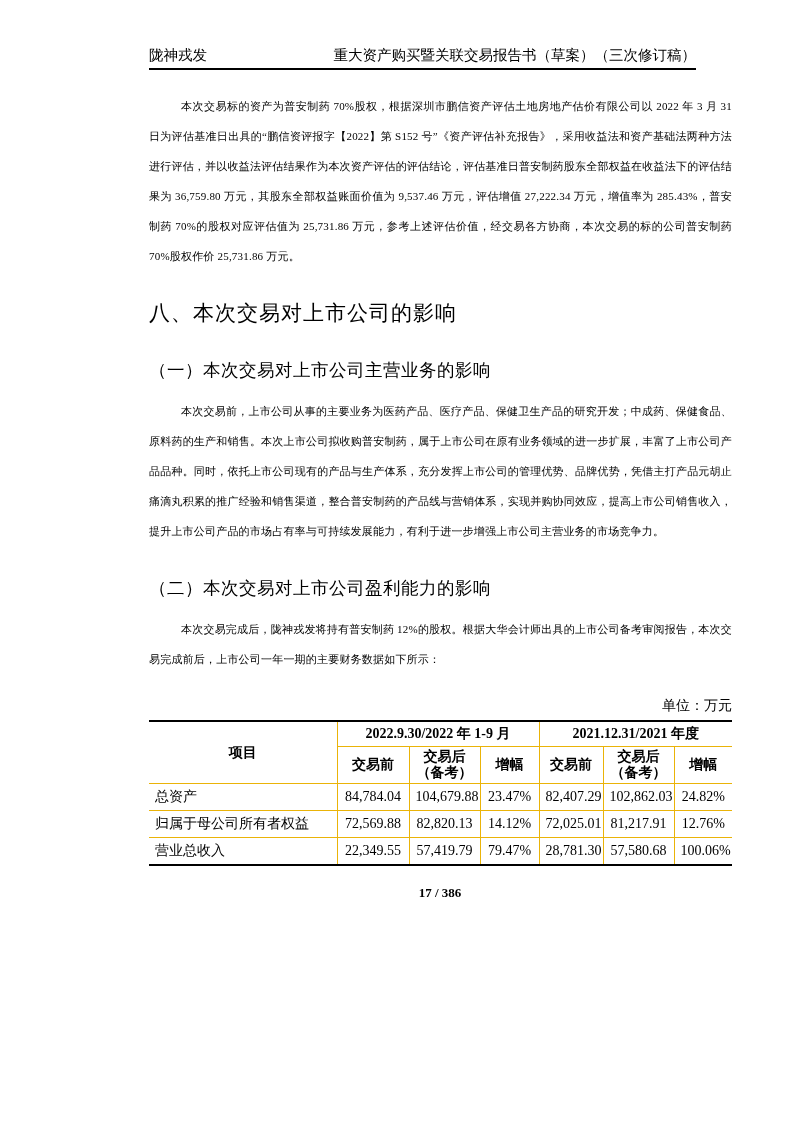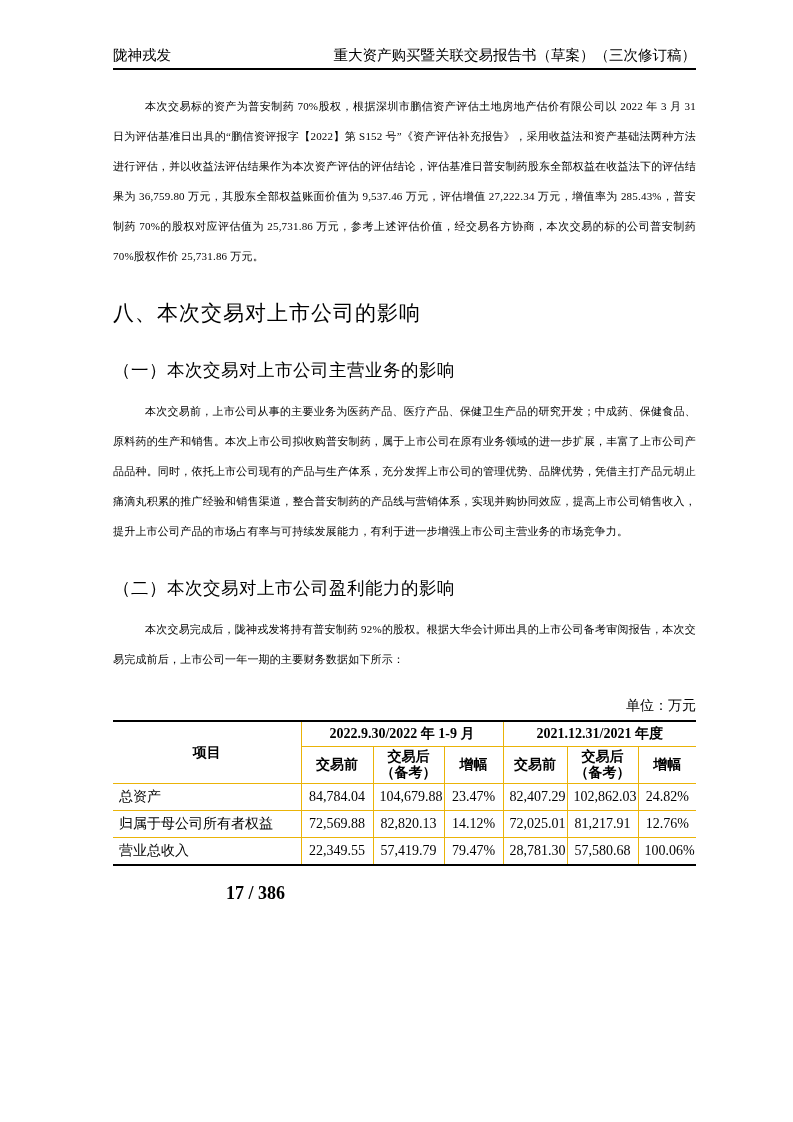--- a/index.html
+++ b/index.html
@@ -9,20 +9,21 @@
     color: #000;
   }
   .page {
     position: relative;
     width: 793px;
     height: 1122px;
     margin: 0 auto;
     background: #ffffff;
     overflow: hidden;
     box-sizing: border-box;
+    padding-left: 36px;
   }
   .doc-header {
     display: flex;
     justify-content: space-between;
     align-items: flex-end;
     margin: 46px 97px 0 113px;
     border-bottom: 2px solid #000;
     padding-bottom: 4px;
     font-size: 14.5px;
     line-height: 18px;
@@ -86,24 +87,24 @@
     padding: 0 2px;
   }
   .row-group th { height: 24px; }
   .row-cols th { height: 36px; }
   .th-twoline { white-space: pre-line; line-height: 16px; }
   .fin-table td { height: 26px; }
   .fin-table td.item { text-align: left; }
   .fin-table td.num { text-align: center; }
   .doc-footer {
     margin: 17px 97px 0 113px;
-    text-align: left;
+    text-align: center;
     padding-right: 17px;
     font-weight: 700;
-    font-size: 18px;
+    font-size: 13px;
     line-height: 20px;
   }
 </style>
 </head>
 <body>
 
 <div class="page">
 
   <div class="doc-header">
     <span>陇神戎发</span>
@@ -115,21 +116,21 @@
     <p class="para para1">本次交易标的资产为普安制药 70%股权，根据深圳市鹏信资产评估土地房地产估价有限公司以 2022 年 3 月 31 日为评估基准日出具的“鹏信资评报字【2022】第 S152 号”《资产评估补充报告》，采用收益法和资产基础法两种方法进行评估，并以收益法评估结果作为本次资产评估的评估结论，评估基准日普安制药股东全部权益在收益法下的评估结果为 36,759.80 万元，其股东全部权益账面价值为 9,537.46 万元，评估增值 27,222.34 万元，增值率为 285.43%，普安制药 70%的股权对应评估值为 25,731.86 万元，参考上述评估价值，经交易各方协商，本次交易的标的公司普安制药 70%股权作价 25,731.86 万元。</p>
 
     <h1 class="h-main">八、本次交易对上市公司的影响</h1>
 
     <h2 class="h-sub">（一）本次交易对上市公司主营业务的影响</h2>
 
     <p class="para para2">本次交易前，上市公司从事的主要业务为医药产品、医疗产品、保健卫生产品的研究开发；中成药、保健食品、原料药的生产和销售。本次上市公司拟收购普安制药，属于上市公司在原有业务领域的进一步扩展，丰富了上市公司产品品种。同时，依托上市公司现有的产品与生产体系，充分发挥上市公司的管理优势、品牌优势，凭借主打产品元胡止痛滴丸积累的推广经验和销售渠道，整合普安制药的产品线与营销体系，实现并购协同效应，提高上市公司销售收入，提升上市公司产品的市场占有率与可持续发展能力，有利于进一步增强上市公司主营业务的市场竞争力。</p>
 
     <h2 class="h-sub">（二）本次交易对上市公司盈利能力的影响</h2>
 
-    <p class="para para3">本次交易完成后，陇神戎发将持有普安制药 92%的股权。根据大华会计师出具的上市公司备考审阅报告，本次交易完成前后，上市公司一年一期的主要财务数据如下所示：</p>
+    <p class="para para3">本次交易完成后，陇神戎发将持有普安制药 12%的股权。根据大华会计师出具的上市公司备考审阅报告，本次交易完成前后，上市公司一年一期的主要财务数据如下所示：</p>
 
     <div class="unit-line">单位：万元</div>
 
     <table class="fin-table">
       <colgroup>
         <col style="width:188px">
         <col style="width:72px">
         <col style="width:71px">
         <col style="width:59px">
         <col style="width:64px">

